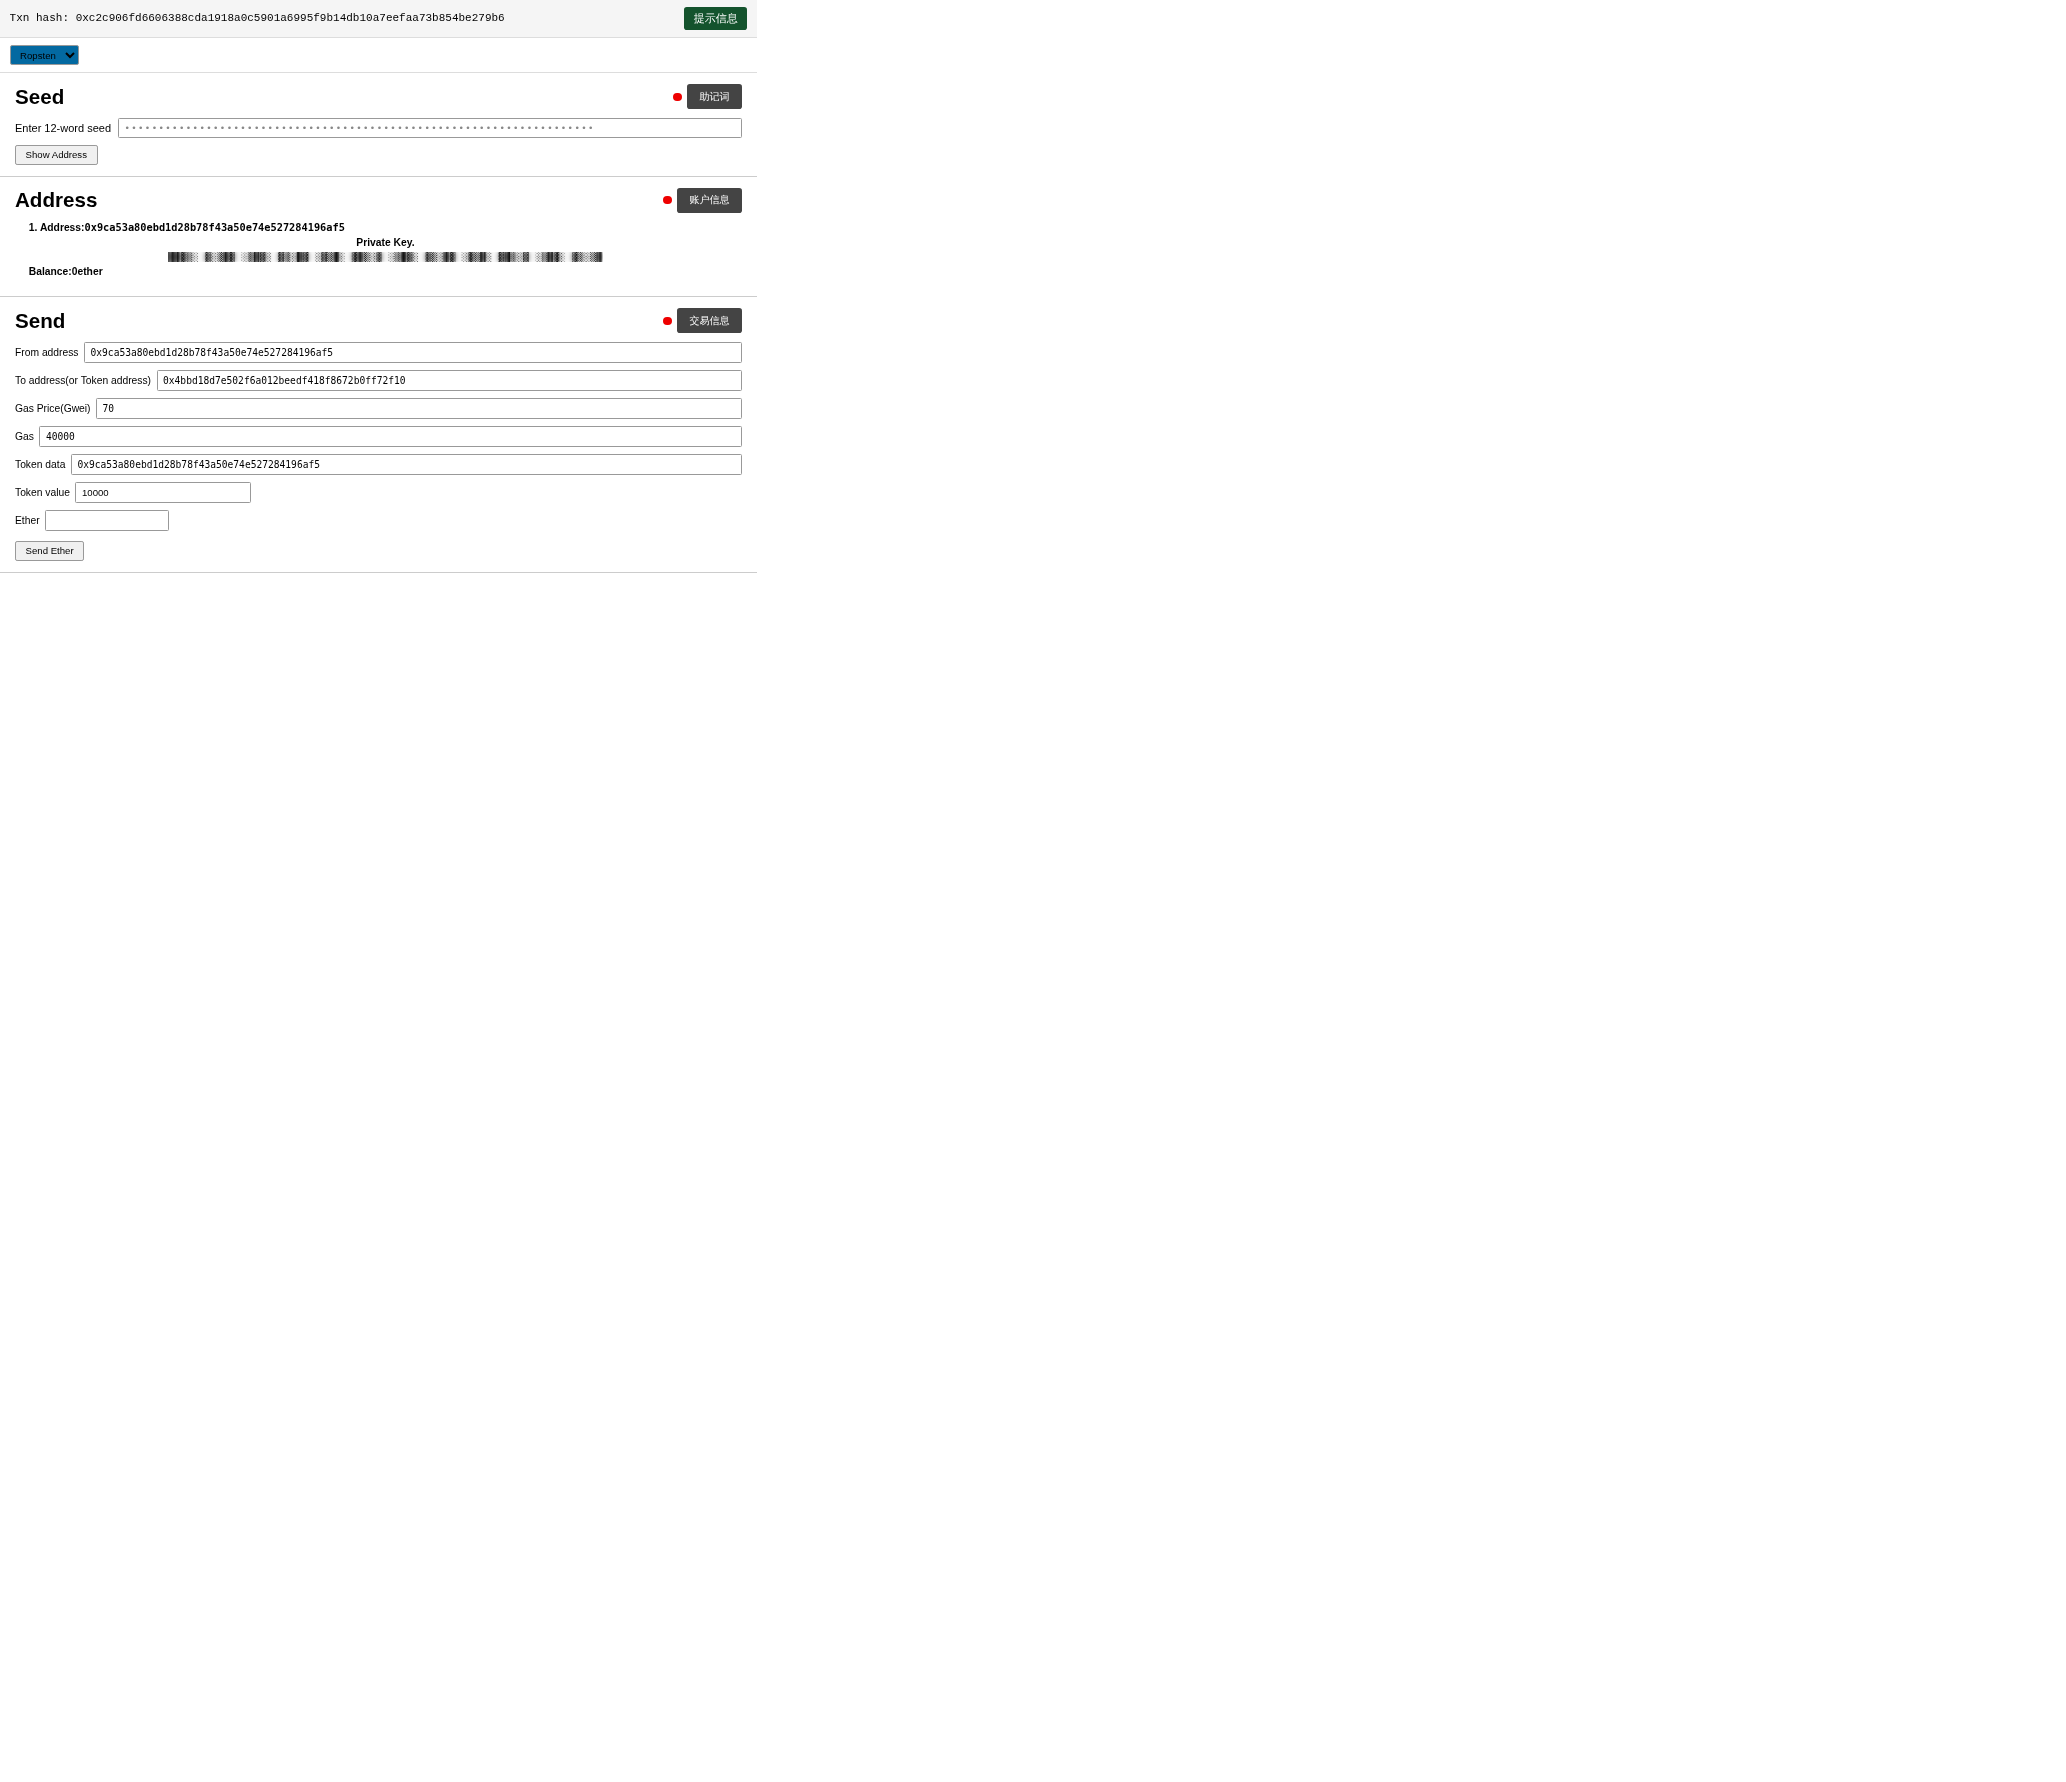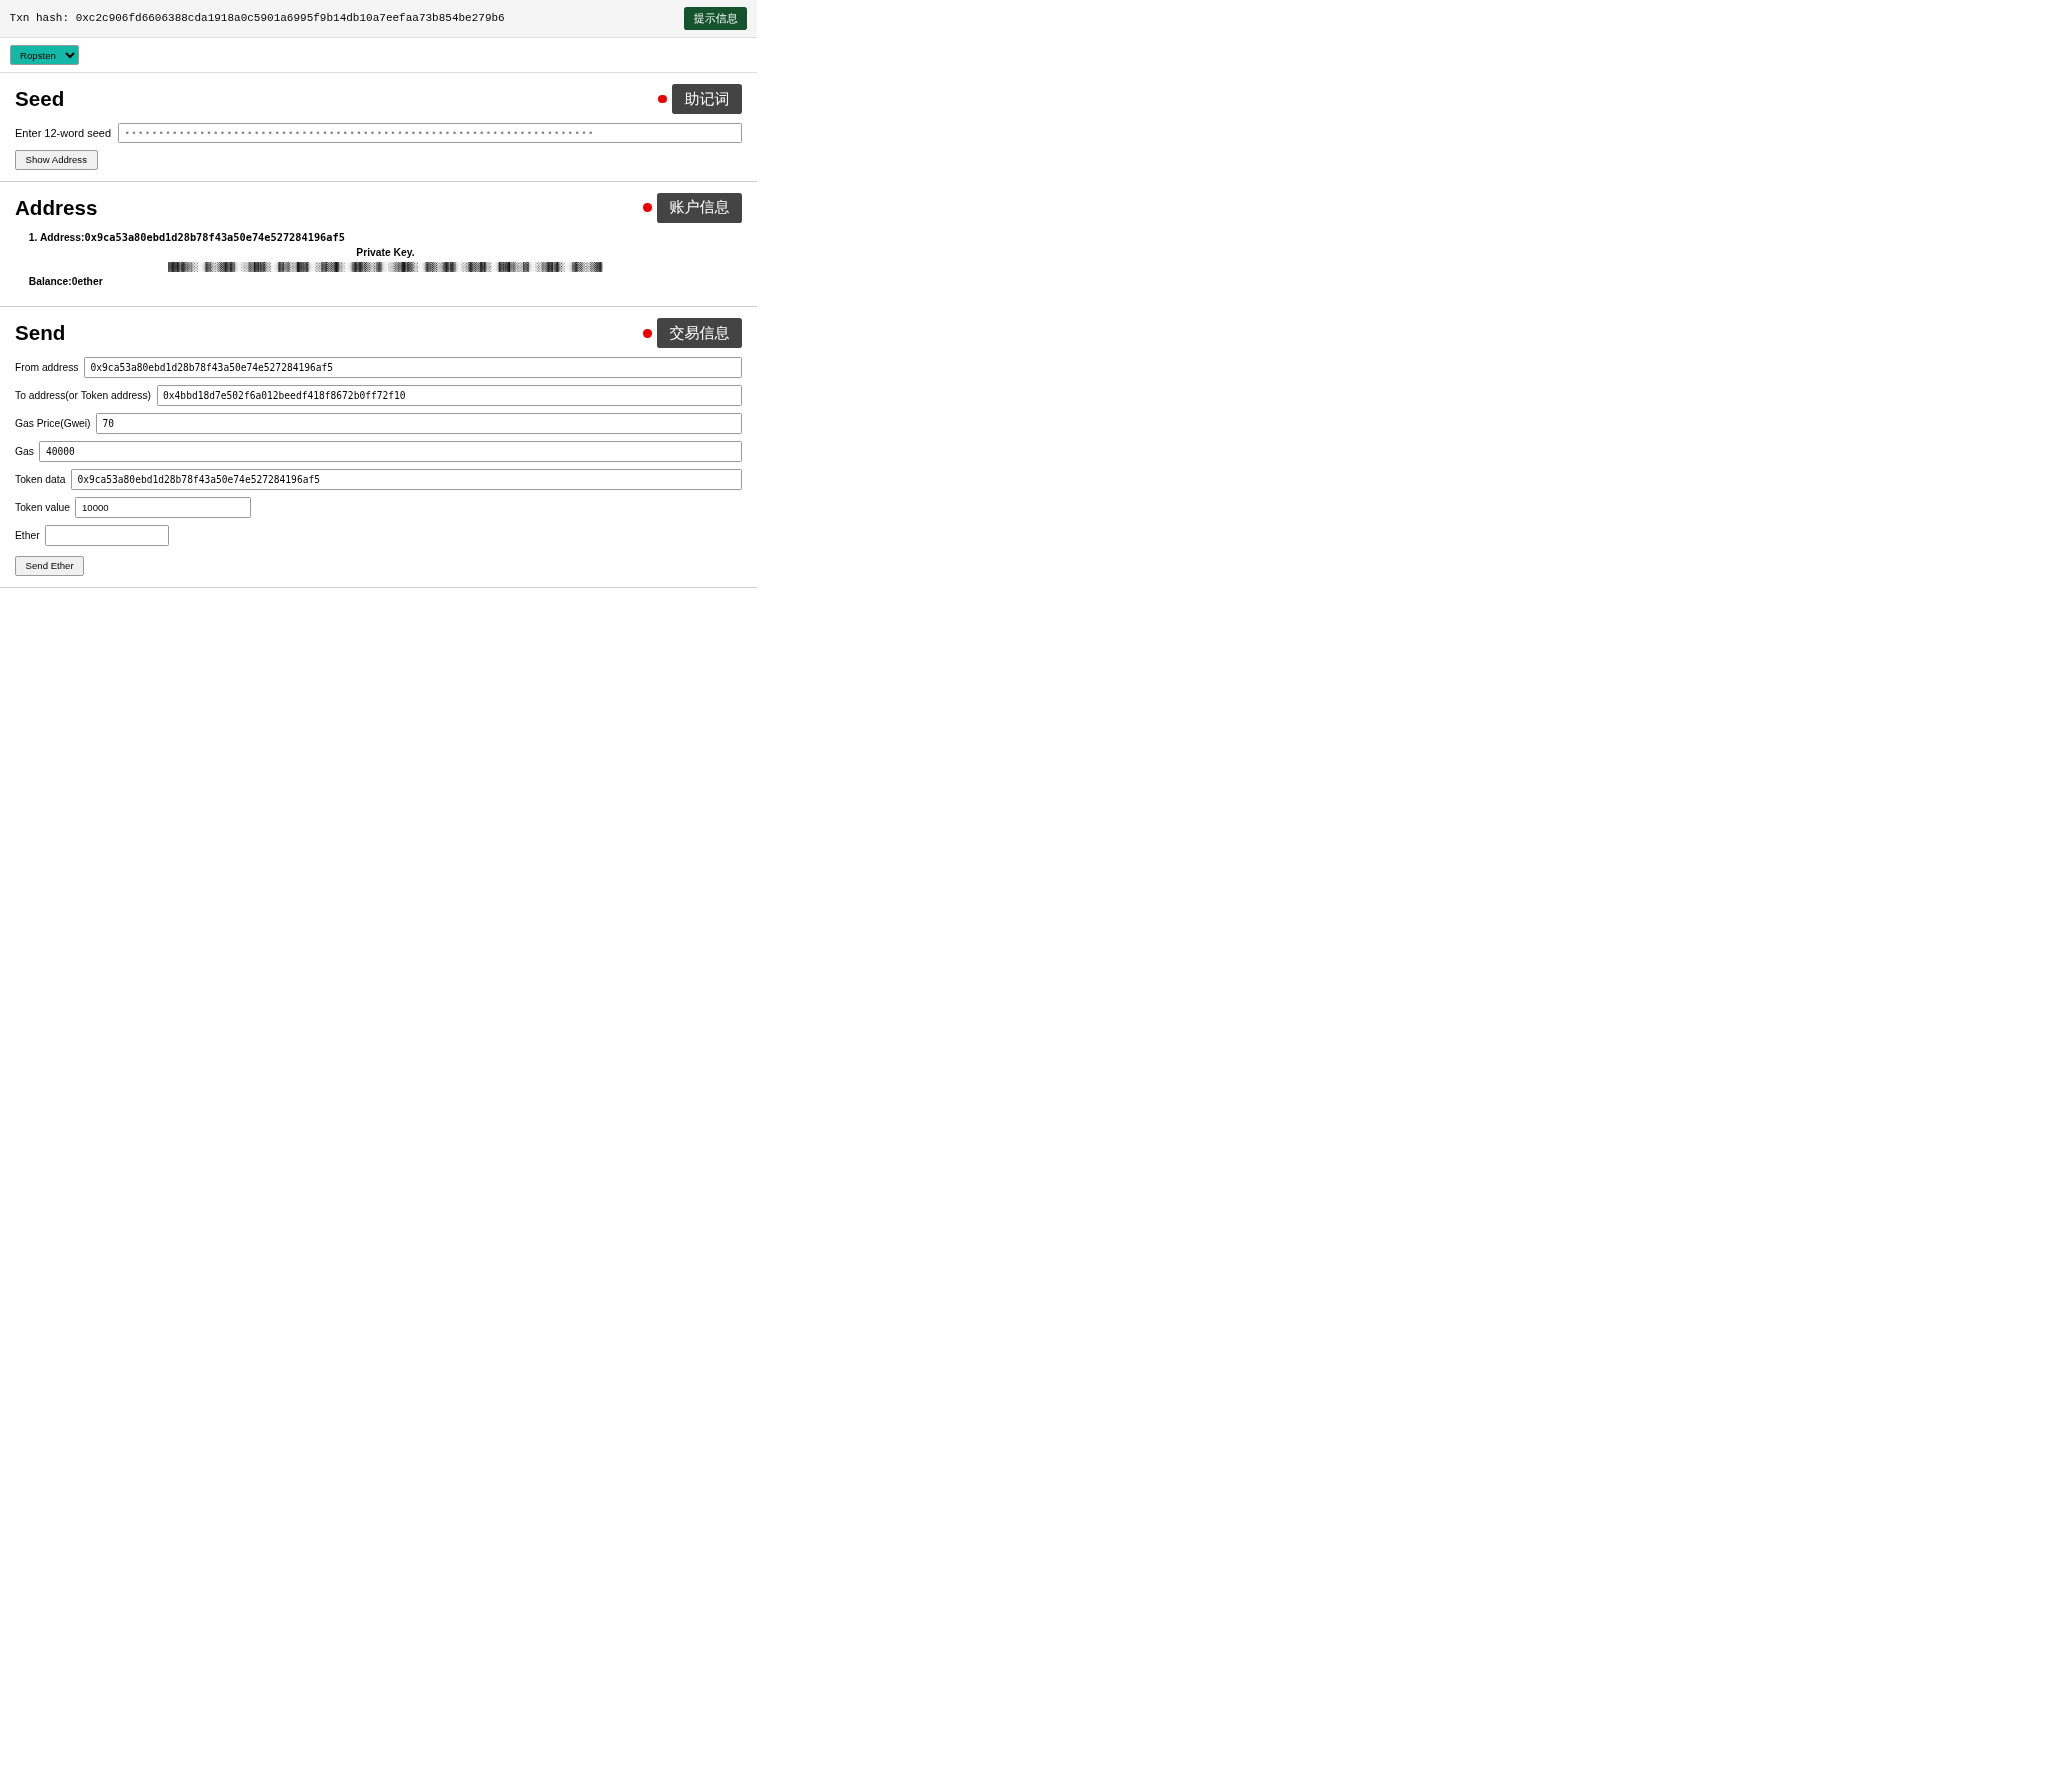--- a/index.html
+++ b/index.html
@@ -50,21 +50,21 @@
     .network-bar {
       padding: 6.9px 9.6px;
       border-bottom: 0.7px solid #ddd;
     }
 
     select {
       padding: 2.8px 5.5px;
       font-size: 9.6px;
       border: 0.7px solid #999;
       border-radius: 2.1px;
-      background: #14b8a6;
+      background: #0369a1;
     }
 
     .section {
       padding: 11px 15px;
       border-bottom: 0.7px solid #ccc;
       position: relative;
     }
 
     .section-header {
       display: flex;
@@ -91,21 +91,21 @@
       border-radius: 50%;
       display: inline-block;
       flex-shrink: 0;
     }
 
     .section-badge {
       background: #444;
       color: #fff;
       padding: 5.5px 12.4px;
       border-radius: 2.8px;
-      font-size: 15px;
+      font-size: 10px;
       white-space: nowrap;
     }
 
     .seed-row {
       display: flex;
       align-items: center;
       gap: 6.9px;
       margin-bottom: 6.9px;
       flex-wrap: wrap;
     }

